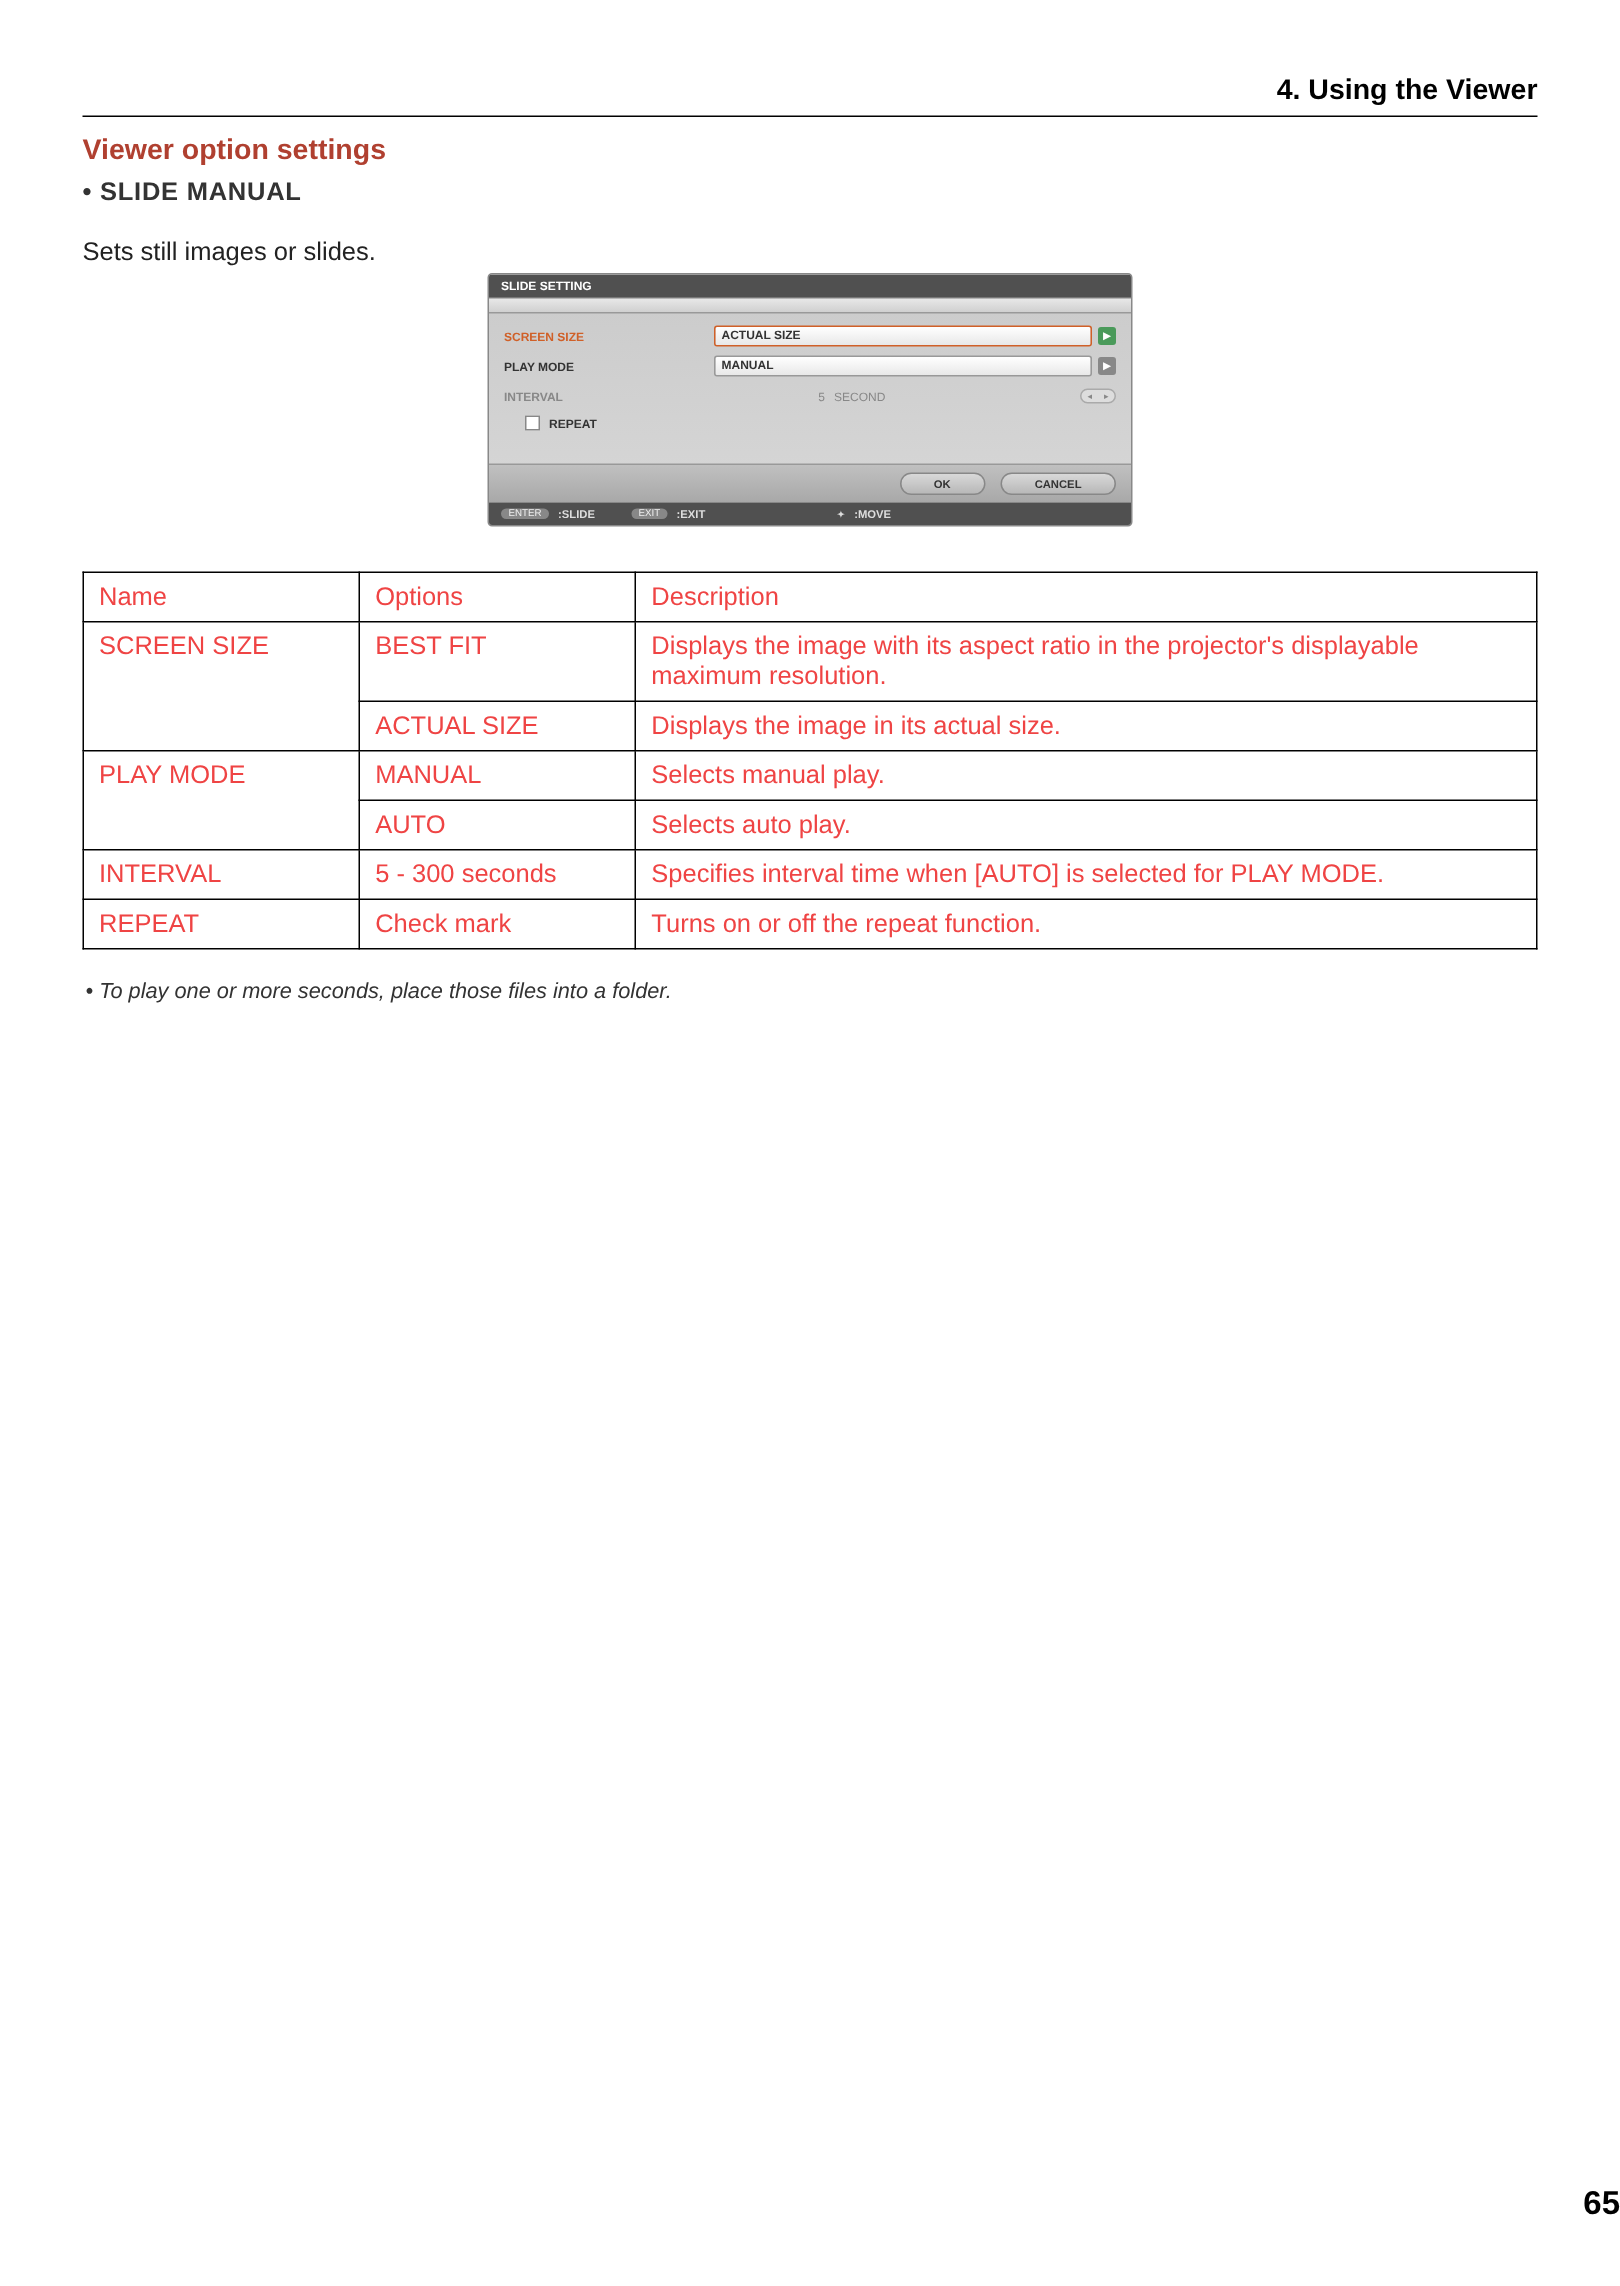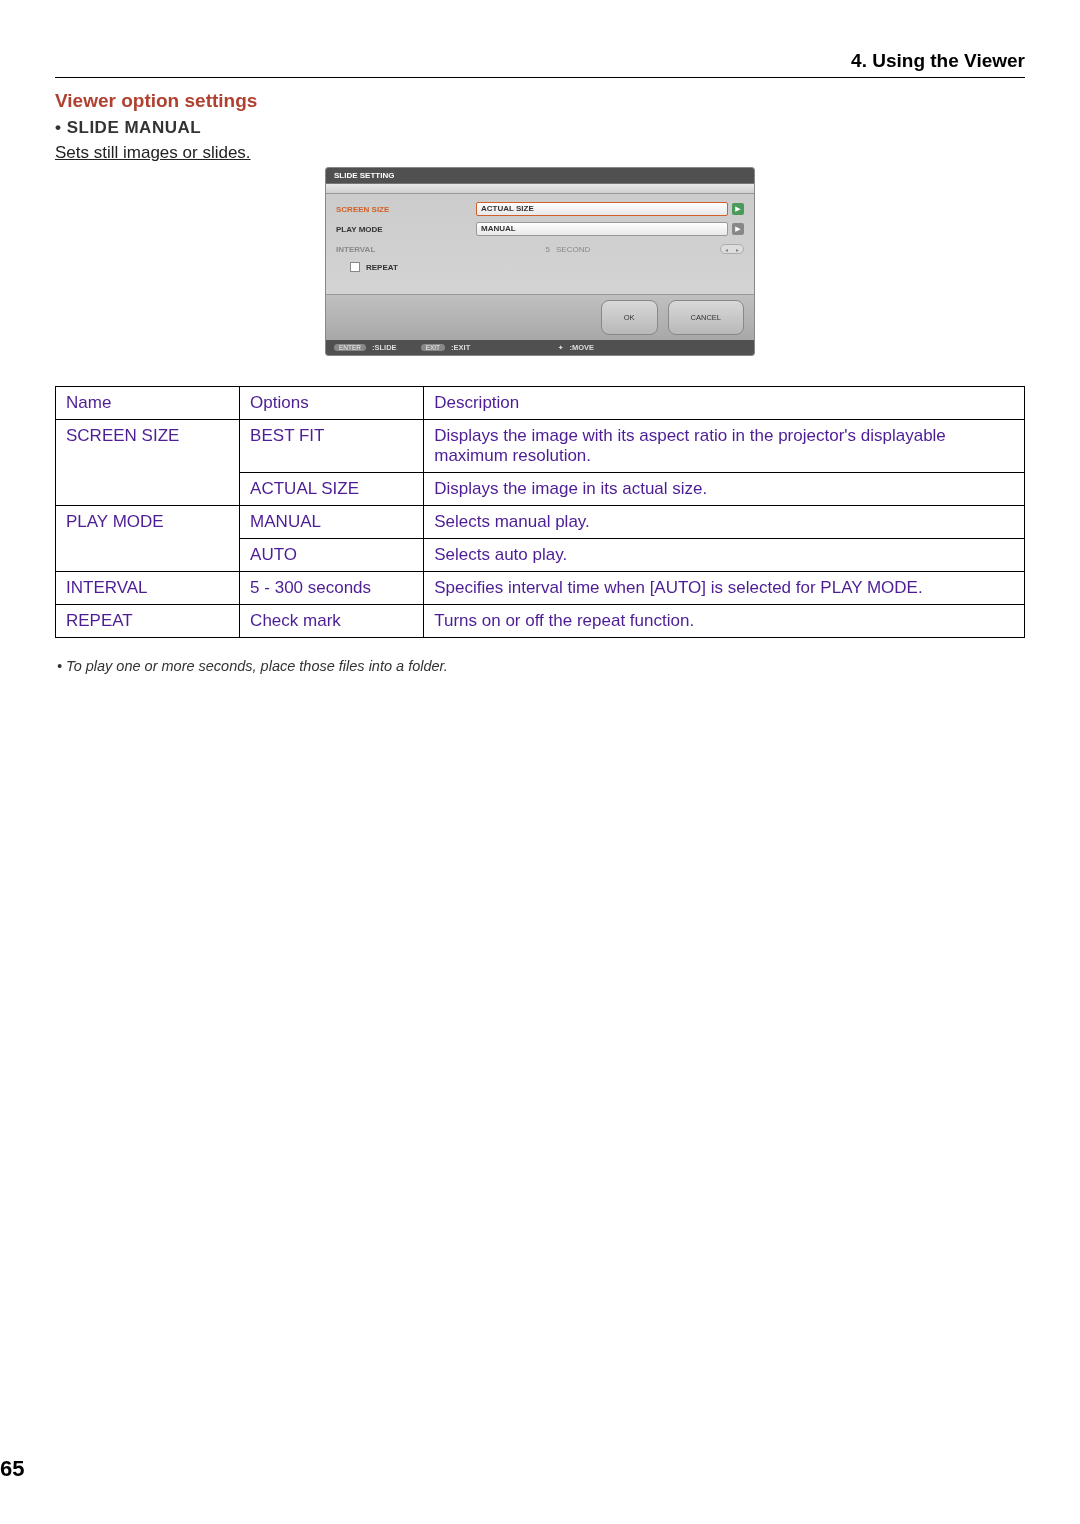--- a/index.html
+++ b/index.html
@@ -39,22 +39,21 @@
     .subsection-title {
       font-weight: bold;
       font-size: 17px;
       color: #333;
       margin-top: 6px;
       letter-spacing: 0.5px;
     }
     .description-text {
       font-size: 17px;
       color: #222;
-      margin-top: 5px;
-      text-decoration: underline;
+      margin-top: 20px;
     }
     .panel-container {
       margin: 4px auto 30px auto;
       width: 430px;
     }
     .panel {
       width: 100%;
       background: linear-gradient(#cacaca, #d8d8d8);
       border: 1px solid #888;
       border-radius: 3px;
@@ -174,22 +173,22 @@
       display: flex;
       justify-content: flex-end;
       gap: 10px;
       border-top: 1px solid #999;
     }
     .panel-btn {
       background: linear-gradient(#d8d8d8, #b8b8b8);
       border: 1px solid #888;
       border-radius: 8px;
       font-size: 7.5px;
-      font-weight: normal;
-      padding: 12px 22px;
+      font-weight: bold;
+      padding: 2px 22px;
       color: #333;
     }
     .panel-footer {
       background: #505050;
       color: #ddd;
       display: flex;
       align-items: center;
       padding: 3px 8px;
       font-size: 7.5px;
       gap: 6px;
@@ -210,21 +209,21 @@
     }
     .info-table {
       border-collapse: collapse;
       width: 100%;
       margin-top: 10px;
     }
     .info-table td {
       border: 1px solid #000;
       padding: 6px 10px;
       font-size: 17px;
-      color: #4c1d95;
+      color: #ef4444;
       vertical-align: top;
     }
     .info-table td.wide {
       text-align: justify;
     }
     .info-table .col1 { width: 19%; }
     .info-table .col2 { width: 19%; }
     .info-table .col3 { width: 62%; }
     .tip-block {
       margin-top: 20px;
@@ -233,21 +232,21 @@
       color: #333;
     }
     .tip-bullet {
       padding-left: 2px;
     }
     .page-number {
       position: absolute;
       bottom: 42px;
       left: 0;
       width: 100%;
-      text-align: left;
+      text-align: right;
       font-weight: bold;
       font-size: 22px;
       color: #000;
     }
   </style>
 </head>
 <body>
 
 <div class="header-line">
   <span class="header-text">4. Using the Viewer</span>

